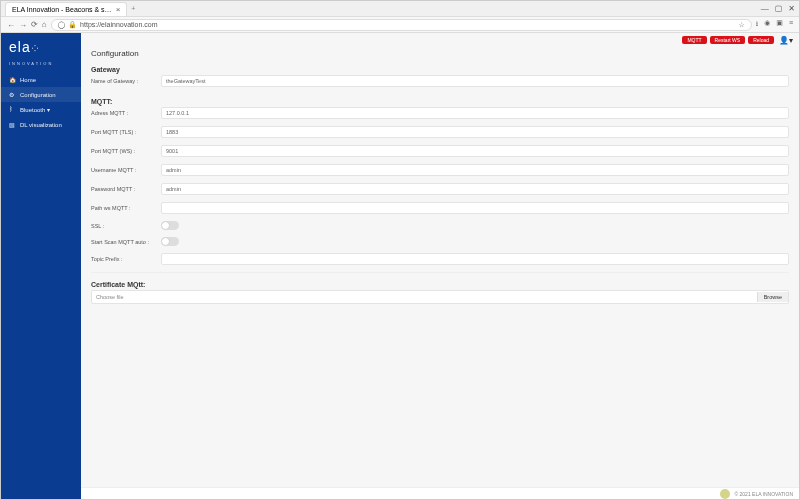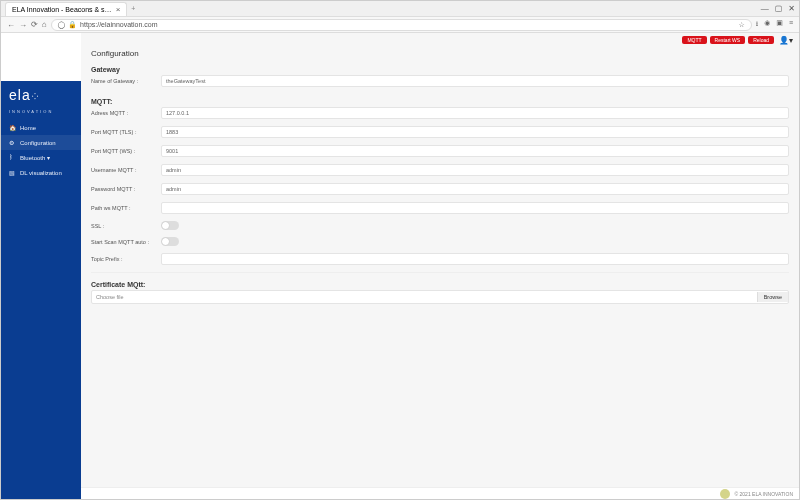--- a/index.html
+++ b/index.html
@@ -9,21 +9,21 @@
   .titlebar { height: 16px; background: #f0f0f0; display: flex; align-items: center; font-size: 7px; padding: 0 4px; border-bottom: 1px solid #ddd; }
   .tab { background: #fff; border: 1px solid #ddd; border-bottom: none; padding: 2px 6px; display: flex; align-items: center; gap: 4px; border-radius: 3px 3px 0 0; }
   .tab-close { font-size: 8px; color: #666; }
   .win-controls { margin-left: auto; display: flex; gap: 6px; font-size: 8px; color: #555; }
   .addrbar { height: 16px; background: #f7f7f7; display: flex; align-items: center; gap: 4px; padding: 0 6px; font-size: 7px; border-bottom: 1px solid #ddd; }
   .nav-icon { color: #666; font-size: 8px; }
   .url-field { flex: 1; background: #fff; border: 1px solid #ddd; border-radius: 8px; padding: 1px 6px; display: flex; align-items: center; gap: 3px; font-size: 7px; color: #555; }
   .addr-right { display: flex; gap: 6px; color: #666; }
   
   .app { flex: 1; display: flex; min-height: 0; }
-  .sidebar { width: 80px; background: #0a3d91; color: #fff; display: flex; flex-direction: column; padding-top: 4px; margin-top: 48px; }
+  .sidebar { width: 80px; background: #0a3d91; color: #fff; display: flex; flex-direction: column; padding-top: 4px; }
   .logo { font-size: 14px; font-weight: 300; padding: 2px 8px 8px 8px; letter-spacing: 1px; display:flex; align-items:center; }
   .logo-sub { font-size: 4px; letter-spacing: 2px; margin-top:-2px; padding:0 8px 6px 8px; color:#cdd8ee;}
   .side-item { display: flex; align-items: center; gap: 4px; padding: 4px 8px; font-size: 6px; color: #e6ecf7; cursor: pointer; }
   .side-item.active { background: rgba(255,255,255,0.08); }
   .side-icon { width: 7px; height: 7px; display:inline-block; }
   .main { flex: 1; background: #f6f6f6; display: flex; flex-direction: column; min-width: 0; }
   .topbar { height: 14px; display: flex; justify-content: flex-end; align-items: center; gap: 3px; padding: 0 6px; }
   .top-btn { background: #d9121a; color: #fff; font-size: 5px; padding: 1px 5px; border-radius: 2px; }
   .user-icon { font-size: 8px; color: #333; margin-left:2px;}
   .page-title { font-size: 8px; padding: 2px 10px 4px 10px; color: #333; }

